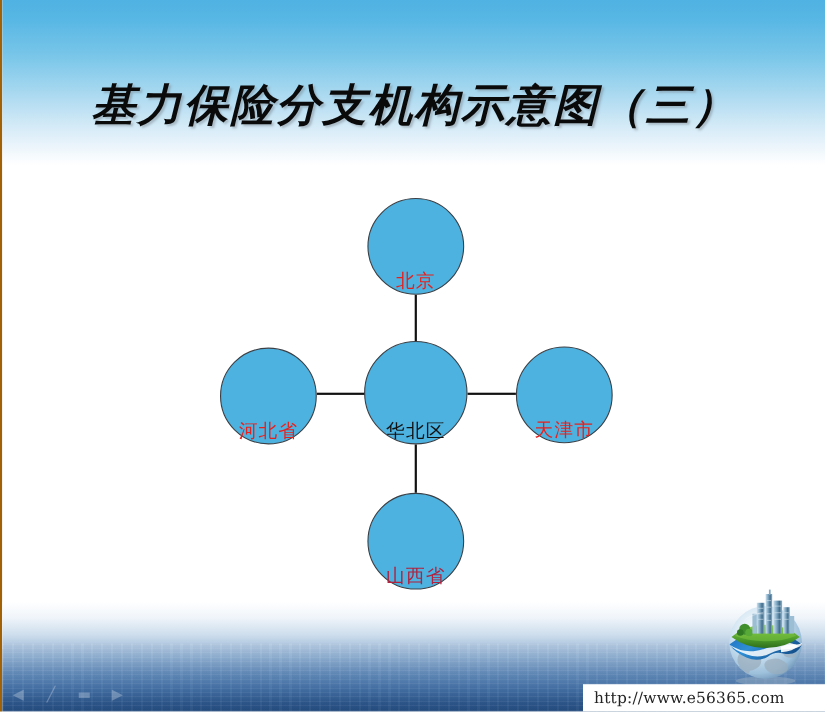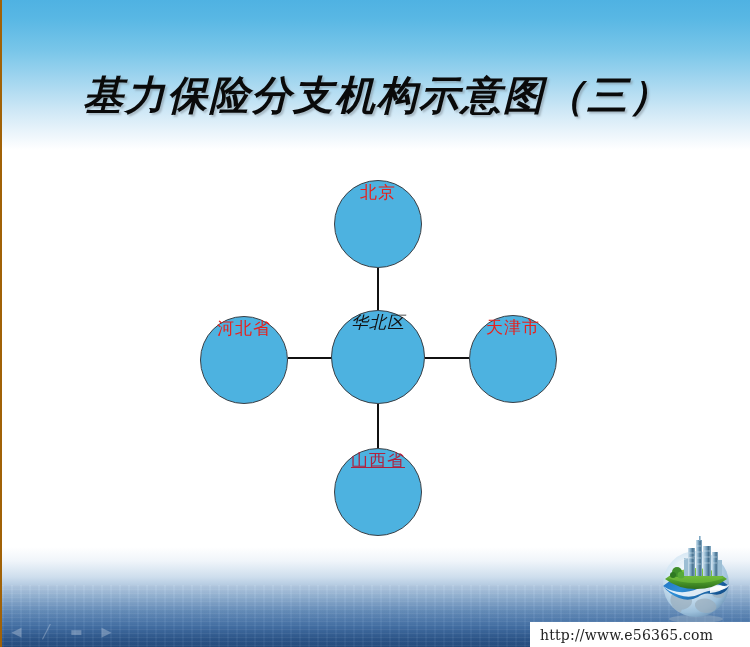--- a/index.html
+++ b/index.html
@@ -109,28 +109,28 @@
   .edge.vertical  { width: 2px; }
   .edge.horizontal{ height: 2px; }
 
   .node {
     position: absolute;
     border-radius: 50%;
     background: #4db2e0;
     border: 1px solid #3a3f45;
     box-sizing: border-box;
     display: flex;
-    align-items: flex-start;
+    align-items: flex-end;
     justify-content: center;
     font-family: "DejaVu Sans", "Liberation Sans", sans-serif;
     font-size: 17px;
     letter-spacing: 1px;
     white-space: nowrap;
   }
-  .node-center { color: #111111; font-style: italic; }
+  .node-center { color: #111111; }
   .node-red    { color: #e8201c; }
   .node-maroon { color: #b0223e; }
 
   
   .globe-logo {
     position: absolute;
     left: 648px;
     top: 532px;
     width: 92px;
     height: 92px;
@@ -200,21 +200,21 @@
     </div>
 
     <div class="node node-red" style="left:198px; top:316px; width:88px; height:88px;">
       <span>河北省</span>
     </div>
 
     <div class="node node-red" style="left:467px; top:315px; width:88px; height:88px;">
       <span>天津市</span>
     </div>
 
-    <div class="node node-maroon" style="left:332px; top:448px; width:88px; height:88px;text-decoration:underline;">
+    <div class="node node-maroon" style="left:332px; top:448px; width:88px; height:88px;">
       <span>山西省</span>
     </div>
 
     <div class="node node-center" style="left:329px; top:310px; width:94px; height:94px;">
       <span>华北区</span>
     </div>
   </div>
 
   <div class="globe-logo">
     <svg viewBox="0 0 92 92" width="92" height="92" xmlns="http://www.w3.org/2000/svg">

